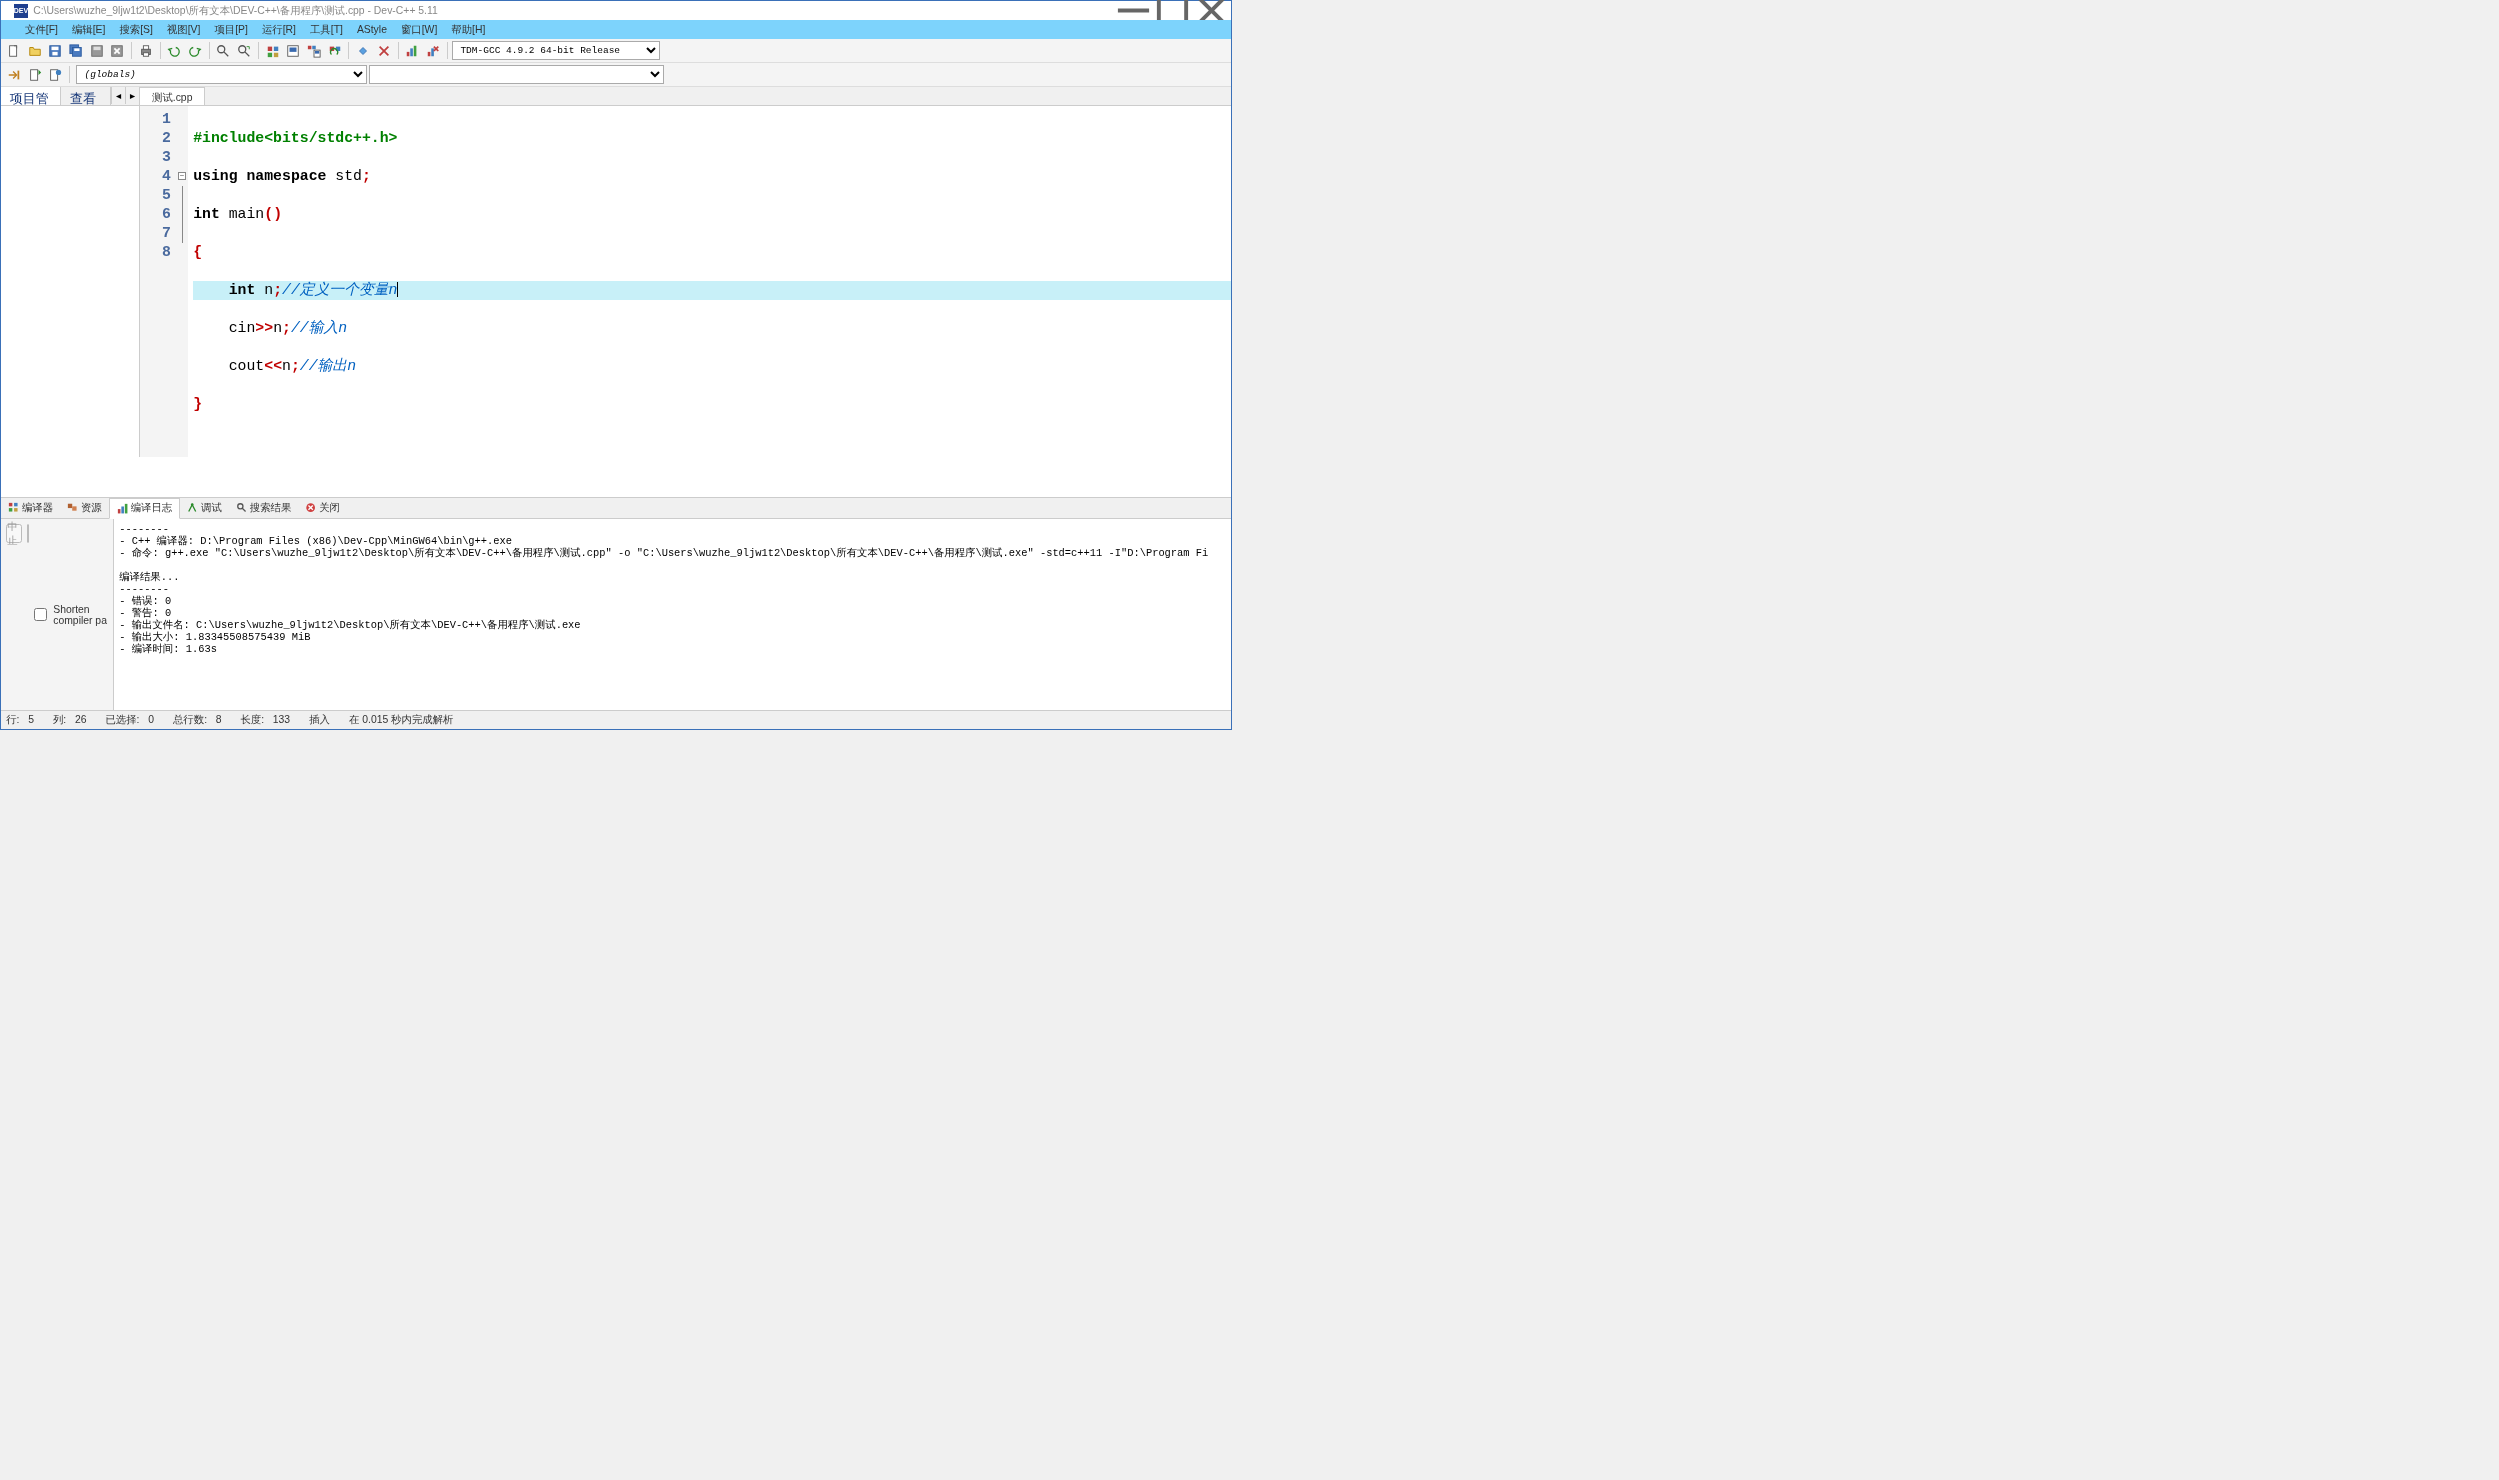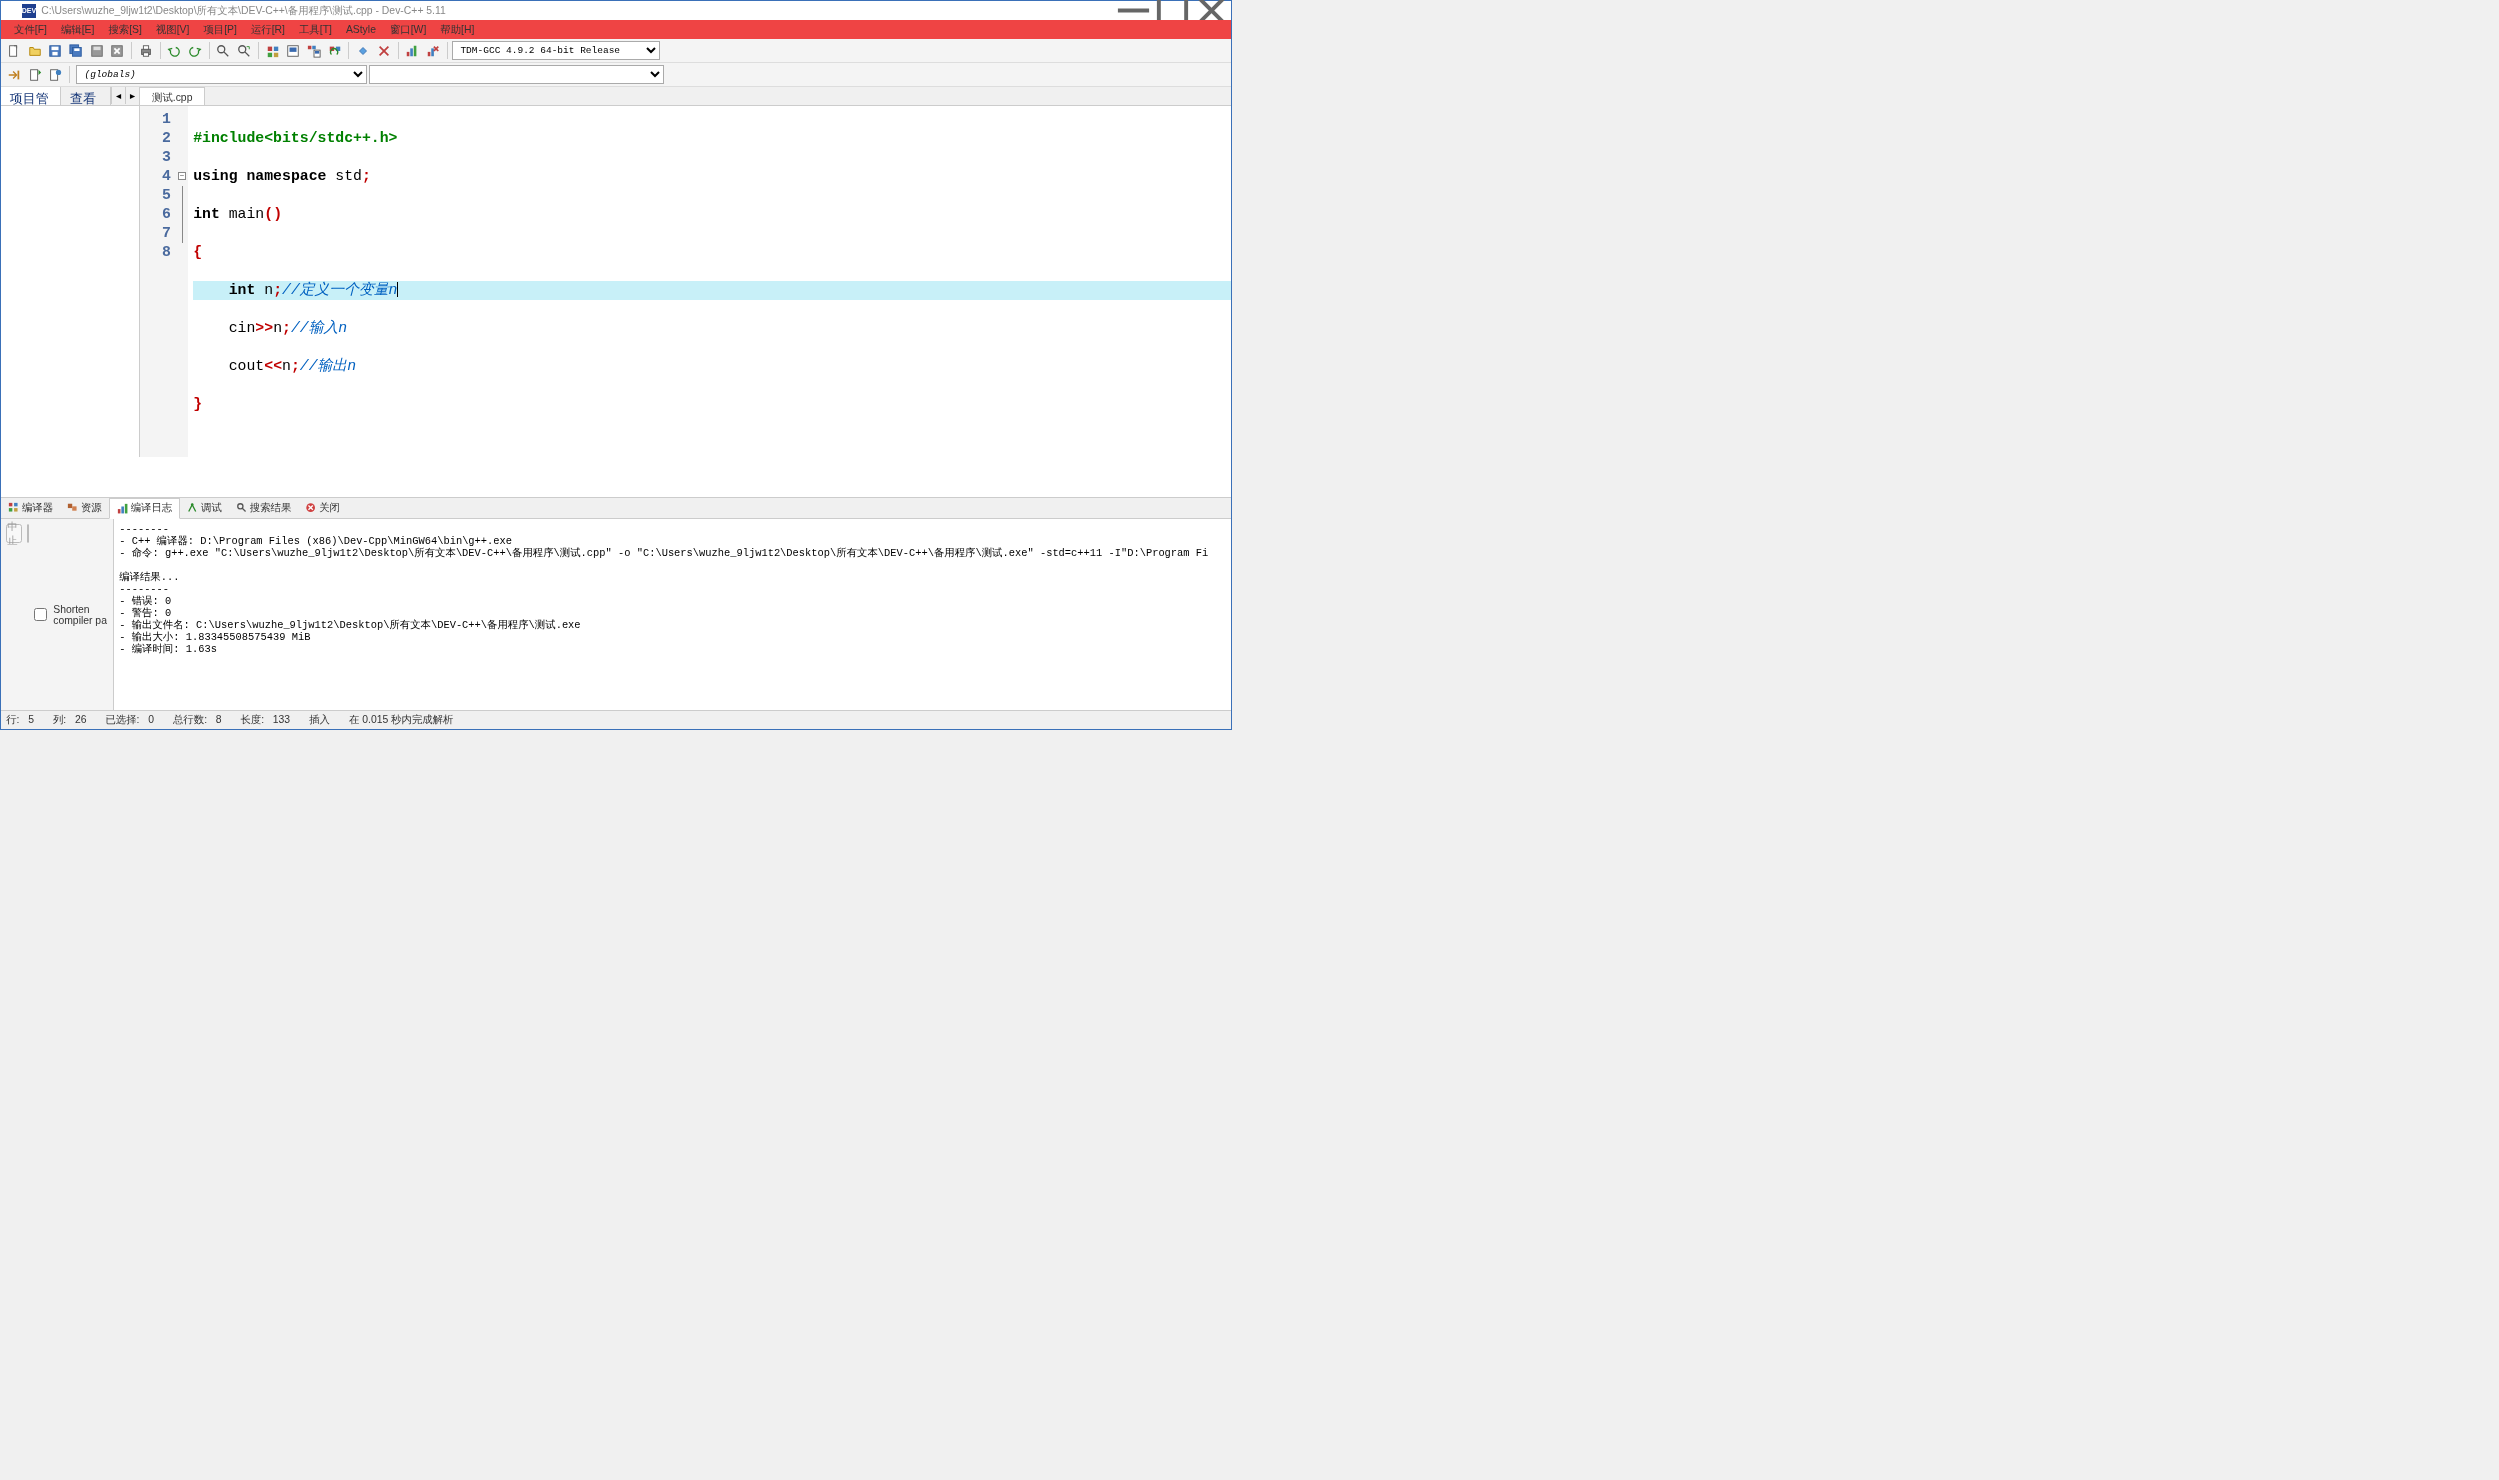--- a/index.html
+++ b/index.html
@@ -7,28 +7,28 @@
   font-family: "Microsoft YaHei", "Segoe UI", Tahoma, sans-serif;
   font-size: 10.4px;
   background: #f0f0f0;
   overflow: hidden;
   width: 1232px;
   height: 730px;
 }
 .window { display: flex; flex-direction: column; height: 100%; background: #fff; border: 0.9px solid #3a70b8; }
 
 
-.titlebar { height: 19px; background: #fff; display: flex; align-items: center; padding-left: 21px; color: #888; font-size: 10.4px; }
+.titlebar { height: 19px; background: #fff; display: flex; align-items: center; padding-left: 13px; color: #888; font-size: 10.4px; }
 .titlebar .app-icon { width: 14px; height: 14px; background: #1e3f8f; margin-right: 5.2px; display: flex; align-items: center; justify-content: center; color: #fff; font-size: 7px; font-weight: bold; }
 .titlebar .title-text { flex: 1; }
 .titlebar .win-controls { display: flex; }
 .titlebar .win-btn { width: 39px; height: 19px; display: flex; align-items: center; justify-content: center; color: #666; cursor: pointer; }
 
 
-.menubar { height: 19px; background: #ef4444; display: flex; align-items: center; padding-left: 6px; font-size: 10.4px; color: #333; }
+.menubar { height: 19px; background: #7dd3fc; display: flex; align-items: center; padding-left: 17px; font-size: 10.4px; color: #333; }
 .menubar .menu-item { padding: 1.7px 7px; cursor: pointer; }
 
 
 .toolbar { height: 24px; background: #f4f4f4; display: flex; align-items: center; padding: 0 3.5px; border-bottom: 0.9px solid #ddd; gap: 1.7px; }
 .toolbar.row2 { height: 24px; }
 .tb-btn { width: 19px; height: 19px; display: flex; align-items: center; justify-content: center; cursor: pointer; border: 0.9px solid transparent; border-radius: 1.7px; }
 .tb-btn svg { width: 14px; height: 14px; }
 .tb-sep { width: 0.9px; height: 17.4px; background: #ccc; margin: 0 2.6px; }
 .tb-select { height: 19px; border: 0.9px solid #aaa; background: #fff; font-size: 9.5px; padding: 0 3.5px; font-family: "Courier New", monospace; }
 .tb-select.compiler { width: 208px; }

